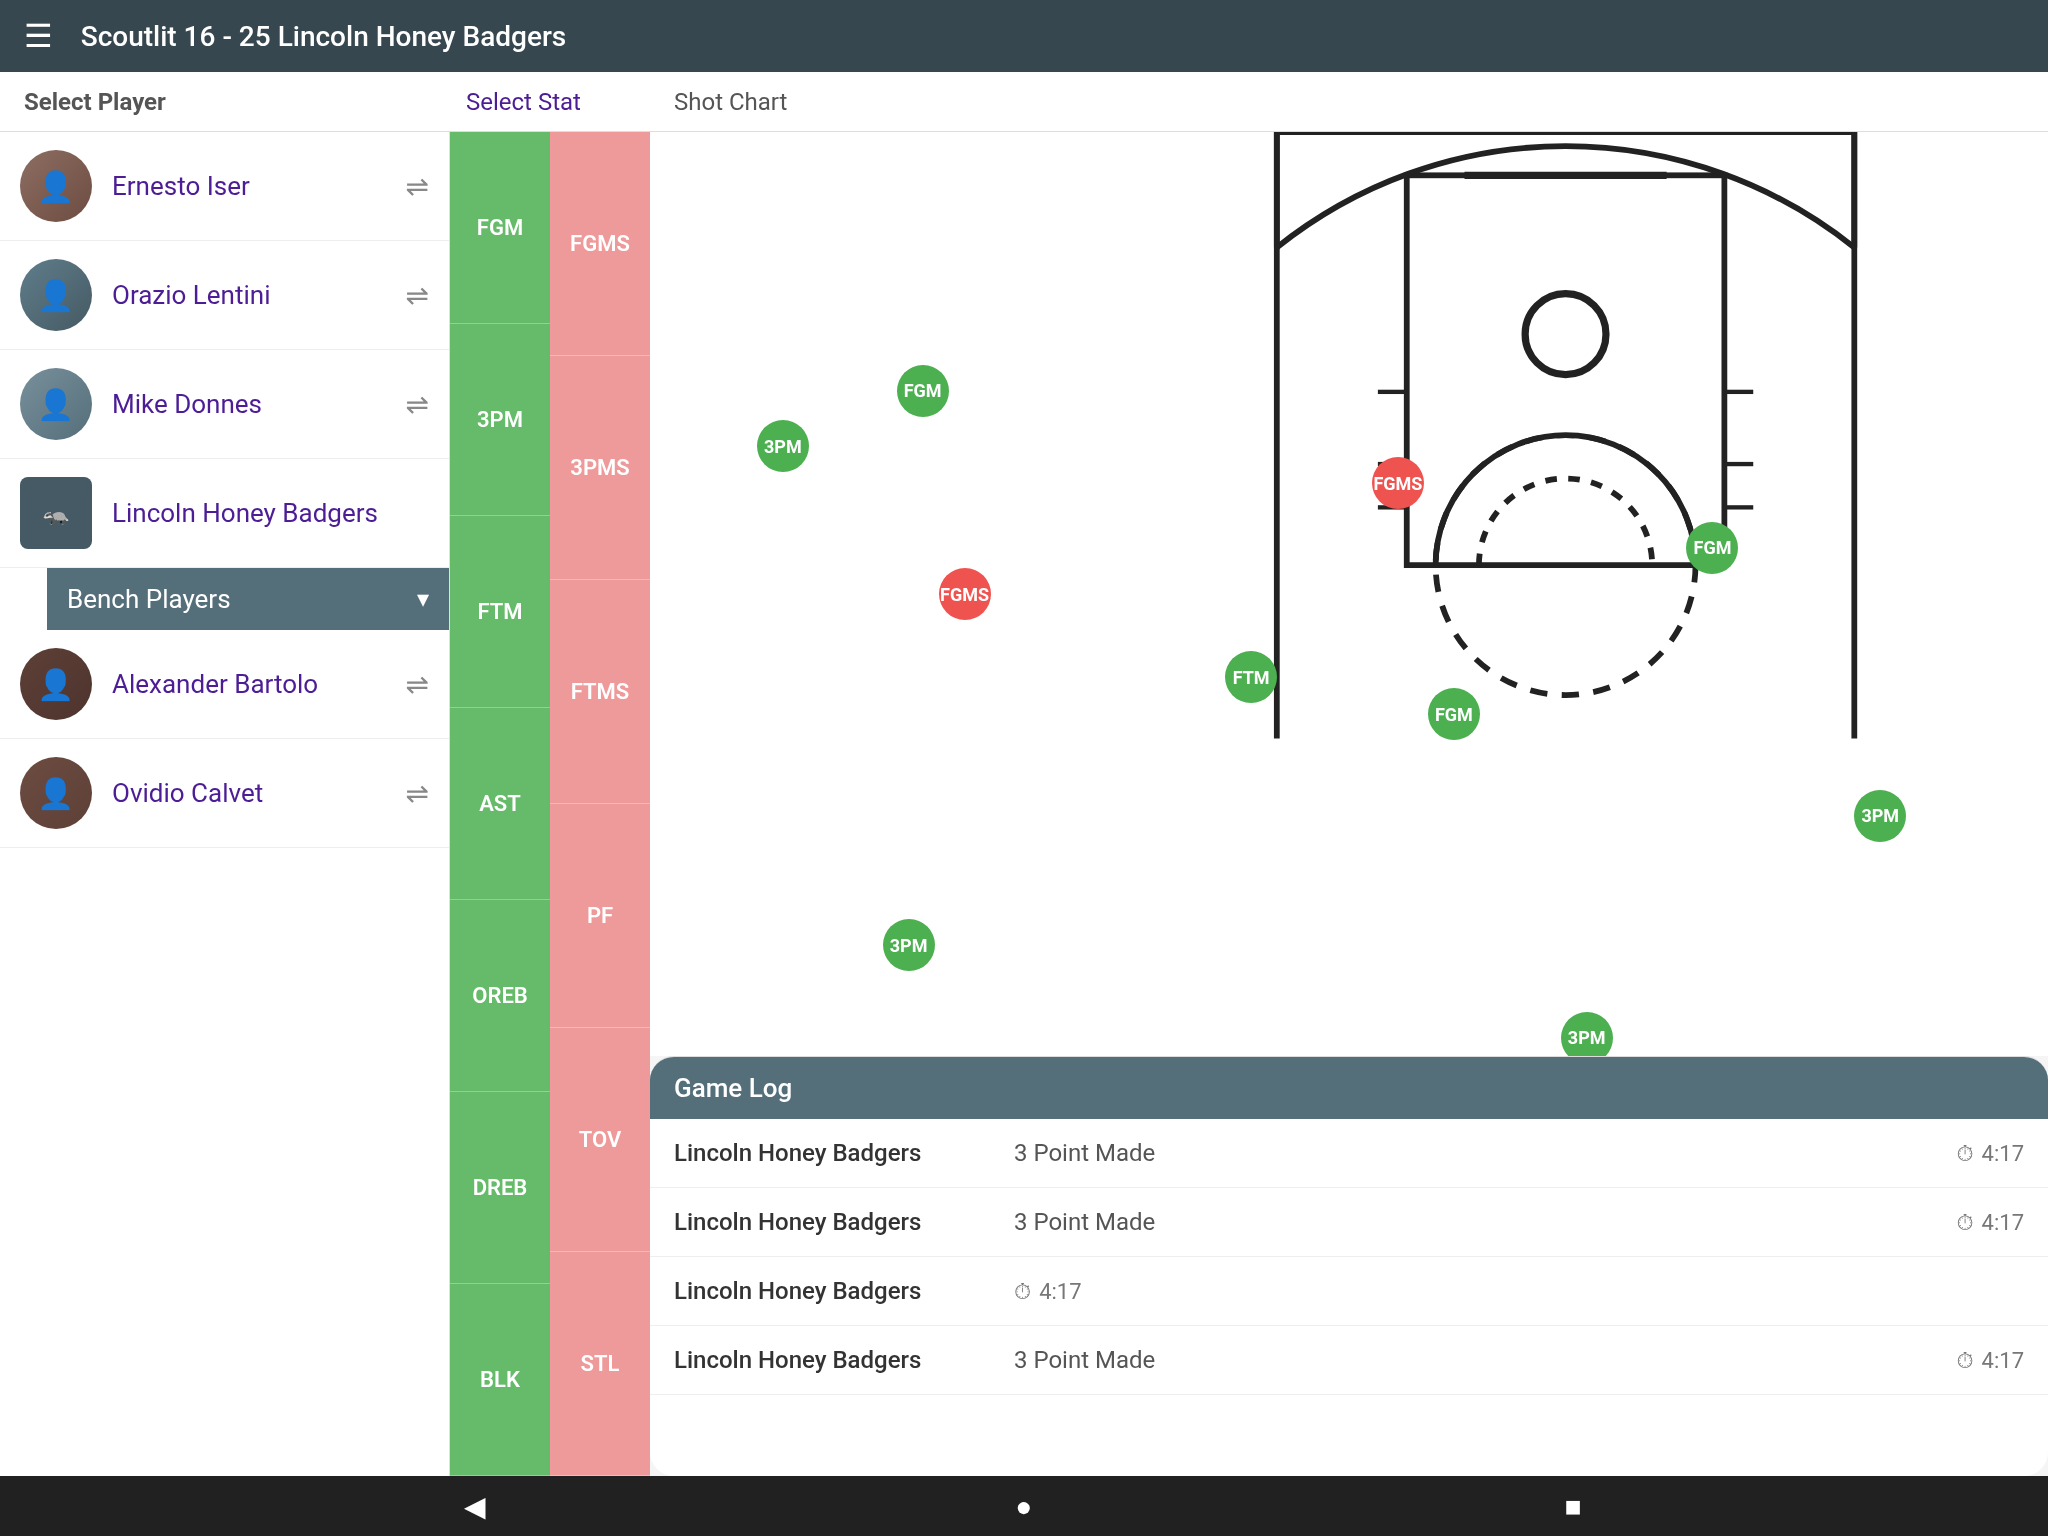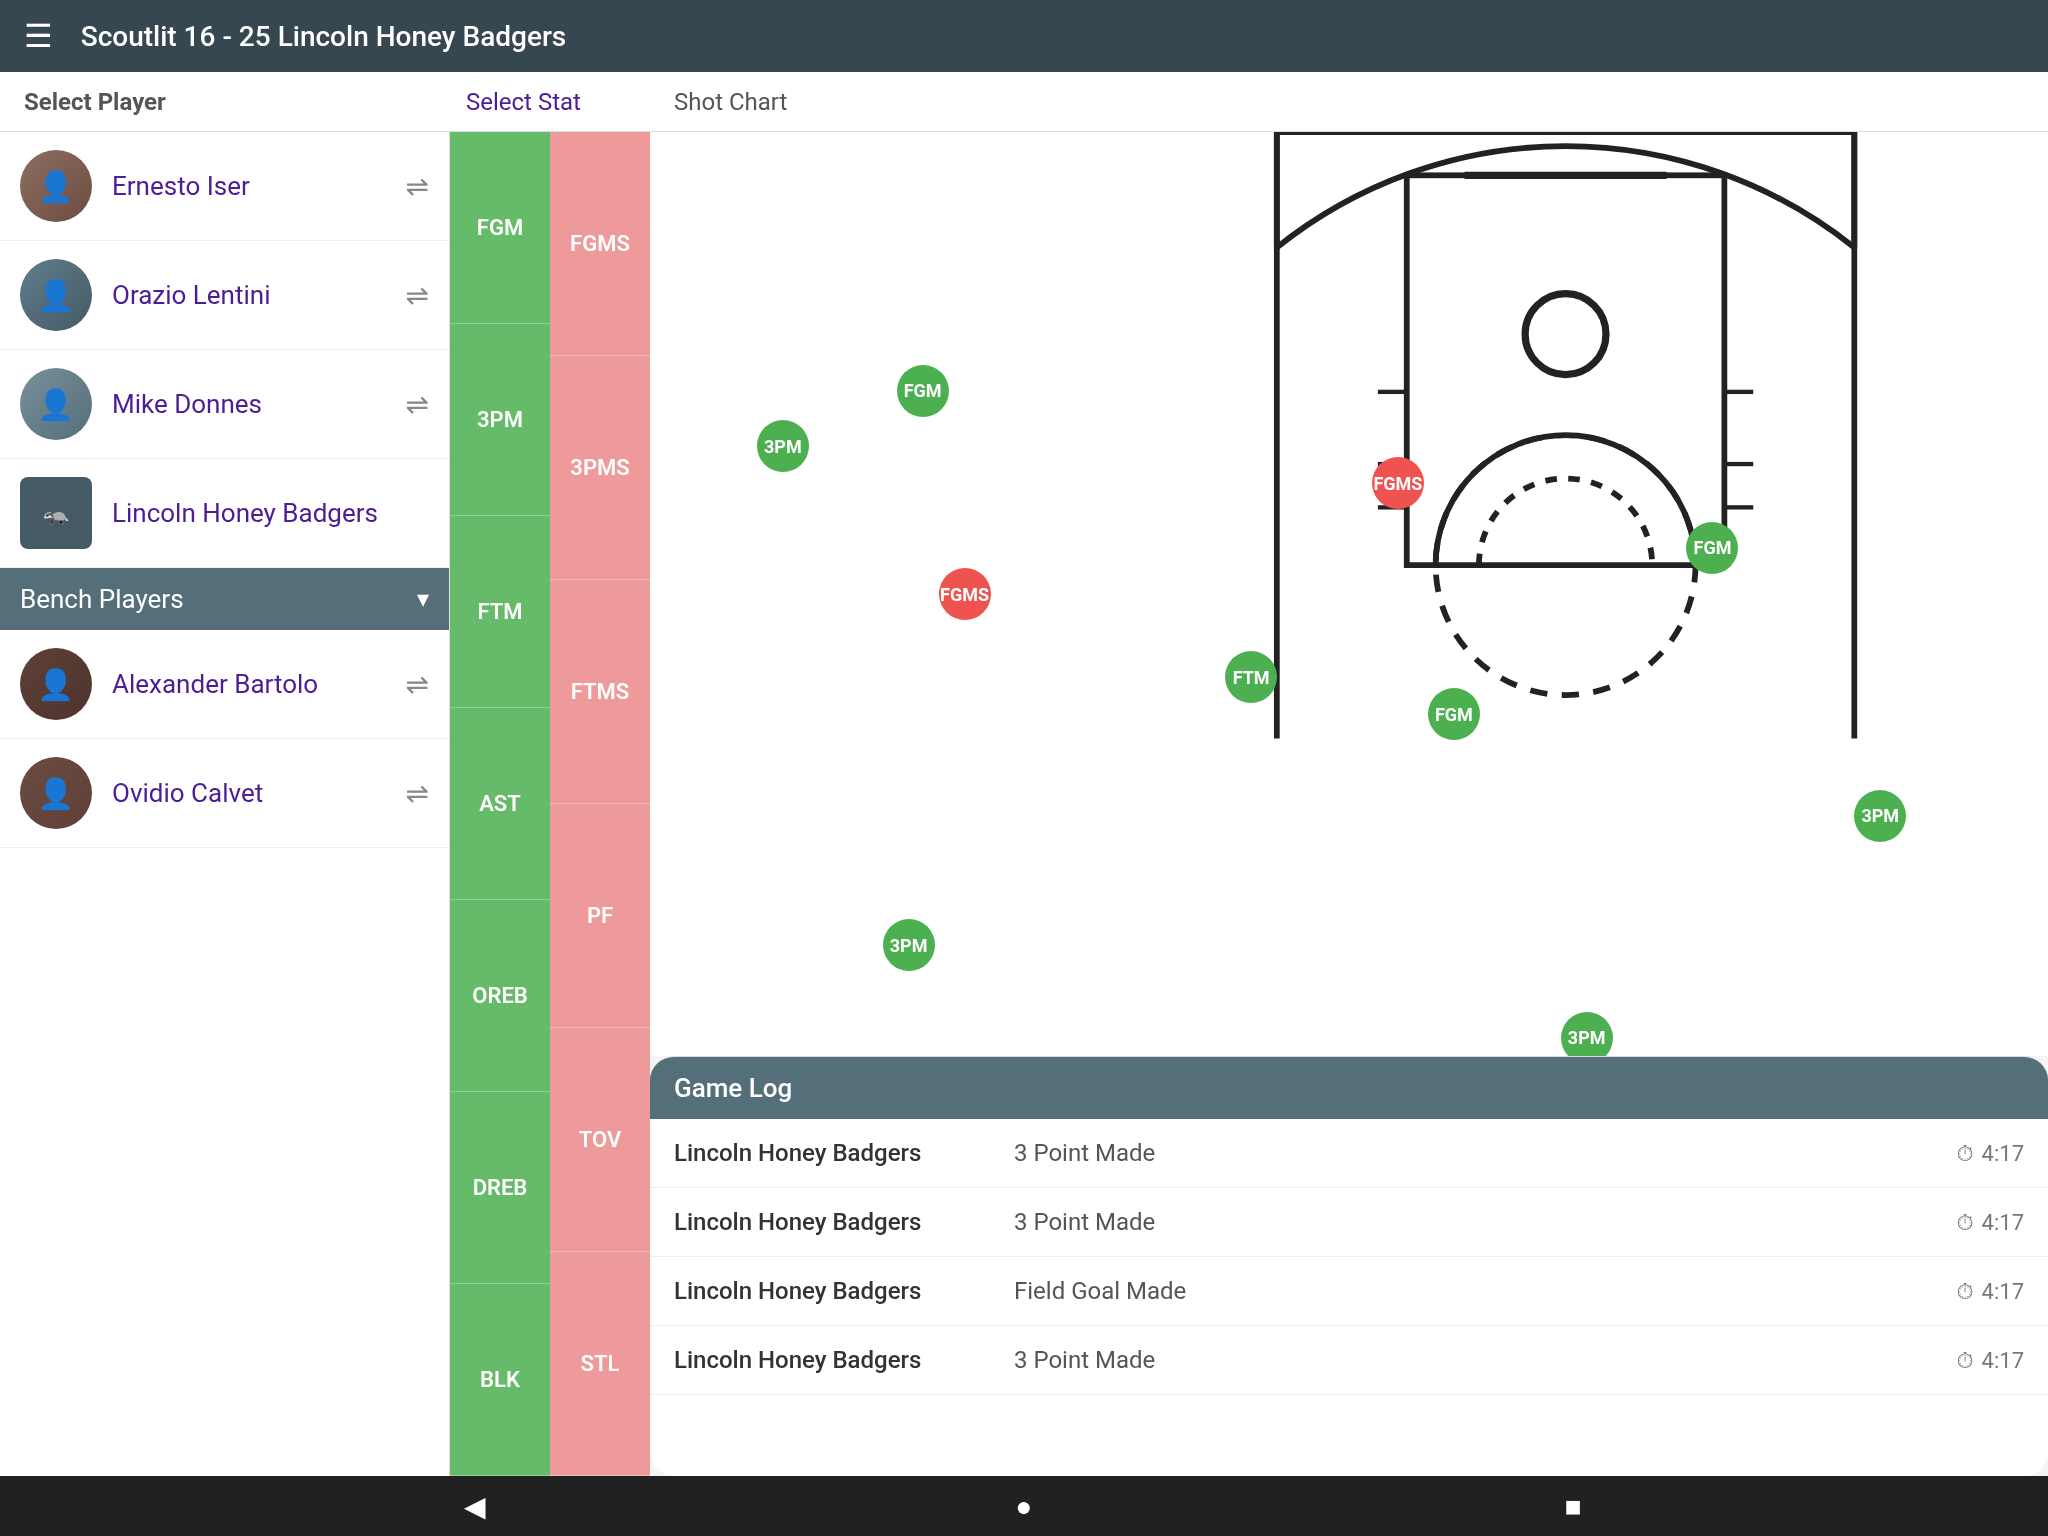--- a/index.html
+++ b/index.html
@@ -111,20 +111,21 @@
       flex-shrink: 0;
     }
     .bench-header {
       display: flex;
       align-items: center;
       background: #546e7a;
       color: white;
       padding: 16px 20px;
       font-size: 26px;
       cursor: pointer;
+      margin-left: 47px;
     }
     .bench-header-label { flex: 1; }
     .bench-chevron { font-size: 24px; }
 
     
     .stat-columns {
       display: flex;
       width: 200px;
       flex-shrink: 0;
     }
@@ -434,21 +435,20 @@
           <div class="game-log-item">
     <span class="log-team">Lincoln Honey Badgers</span>
     <span class="log-action">3 Point Made</span>
     <span class="log-time">
       <span class="log-time-icon">⏱</span>
       4:17
     </span>
   </div>
           <div class="game-log-item">
     <span class="log-team">Lincoln Honey Badgers</span>
-    <span class="log-action">Field Goal Made</span>
     <span class="log-time">
       <span class="log-time-icon">⏱</span>
       4:17
     </span>
   </div>
           <div class="game-log-item">
     <span class="log-team">Lincoln Honey Badgers</span>
     <span class="log-action">3 Point Made</span>
     <span class="log-time">
       <span class="log-time-icon">⏱</span>

